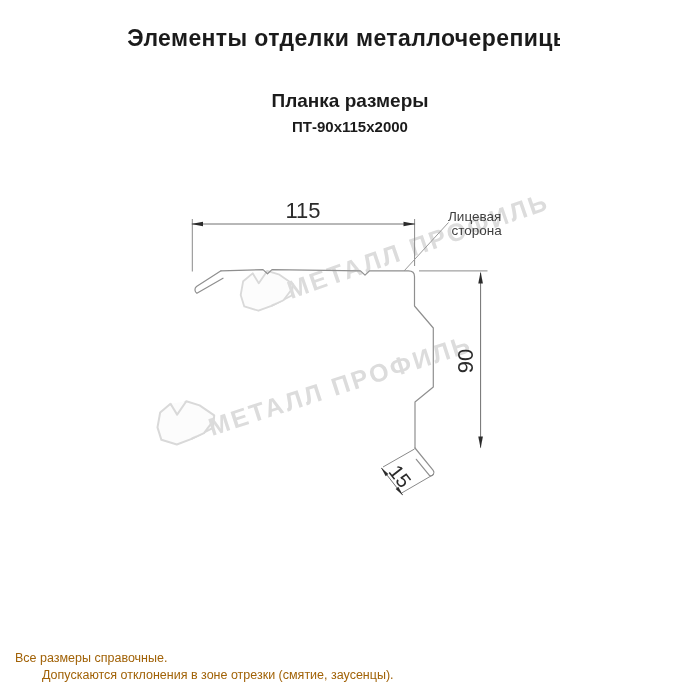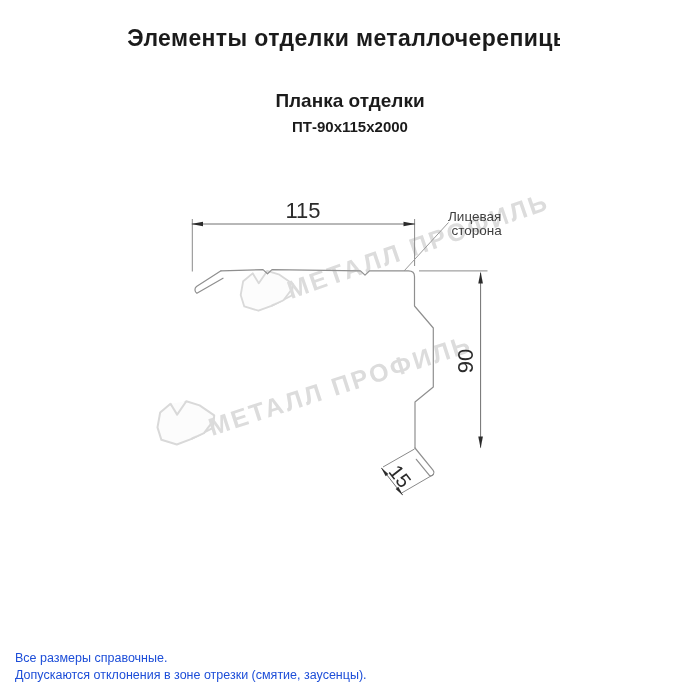--- a/index.html
+++ b/index.html
@@ -16,35 +16,35 @@
     color:#1b1b1b;
     font-weight:bold;
     white-space:nowrap;
   }
   #main-title{top:25px;font-size:23px;letter-spacing:0.4px;}
   #product-name{top:90px;font-size:19px;}
   #product-code{top:118px;font-size:15px;}
   #drawing-svg{position:absolute;left:0;top:0;}
   .footnote{
     position:absolute;left:15px;
-    color:#1d4ed8;
+    color:#a16207;
     font-size:12.5px;
     line-height:17px;
     white-space:nowrap;
   }
   #footnote-1{top:650px;}
-  #footnote-2{top:667px;}
+  #footnote-2{top:667px;margin-left:27px;}
 </style>
 </head>
 <body>
 
 <div id="page">
 
   <div id="main-title" class="title-line">Элементы отделки металлочерепицы</div>
-  <div id="product-name" class="title-line">Планка отделки</div>
+  <div id="product-name" class="title-line">Планка размеры</div>
   <div id="product-code" class="title-line">ПТ-90х115х2000</div>
 
   <svg id="drawing-svg" width="700" height="700" viewBox="0 0 700 700" xmlns="http://www.w3.org/2000/svg">
 
     <defs>
 
       <g id="mp-logo" fill="#fcfcfc" stroke="#d9d9d9" stroke-width="2" stroke-linejoin="round">
         <path d="M 18,22 L 24,8 L 36,2 L 39,8 L 52,3 L 64,10 L 76,23 L 72,35 L 48,41 L 33,43 L 19,35 Z"></path>
         <path d="M 36,2 L 40,14 L 52,3"></path>
         <path d="M 48,41 L 62,38 L 74,28"></path>

